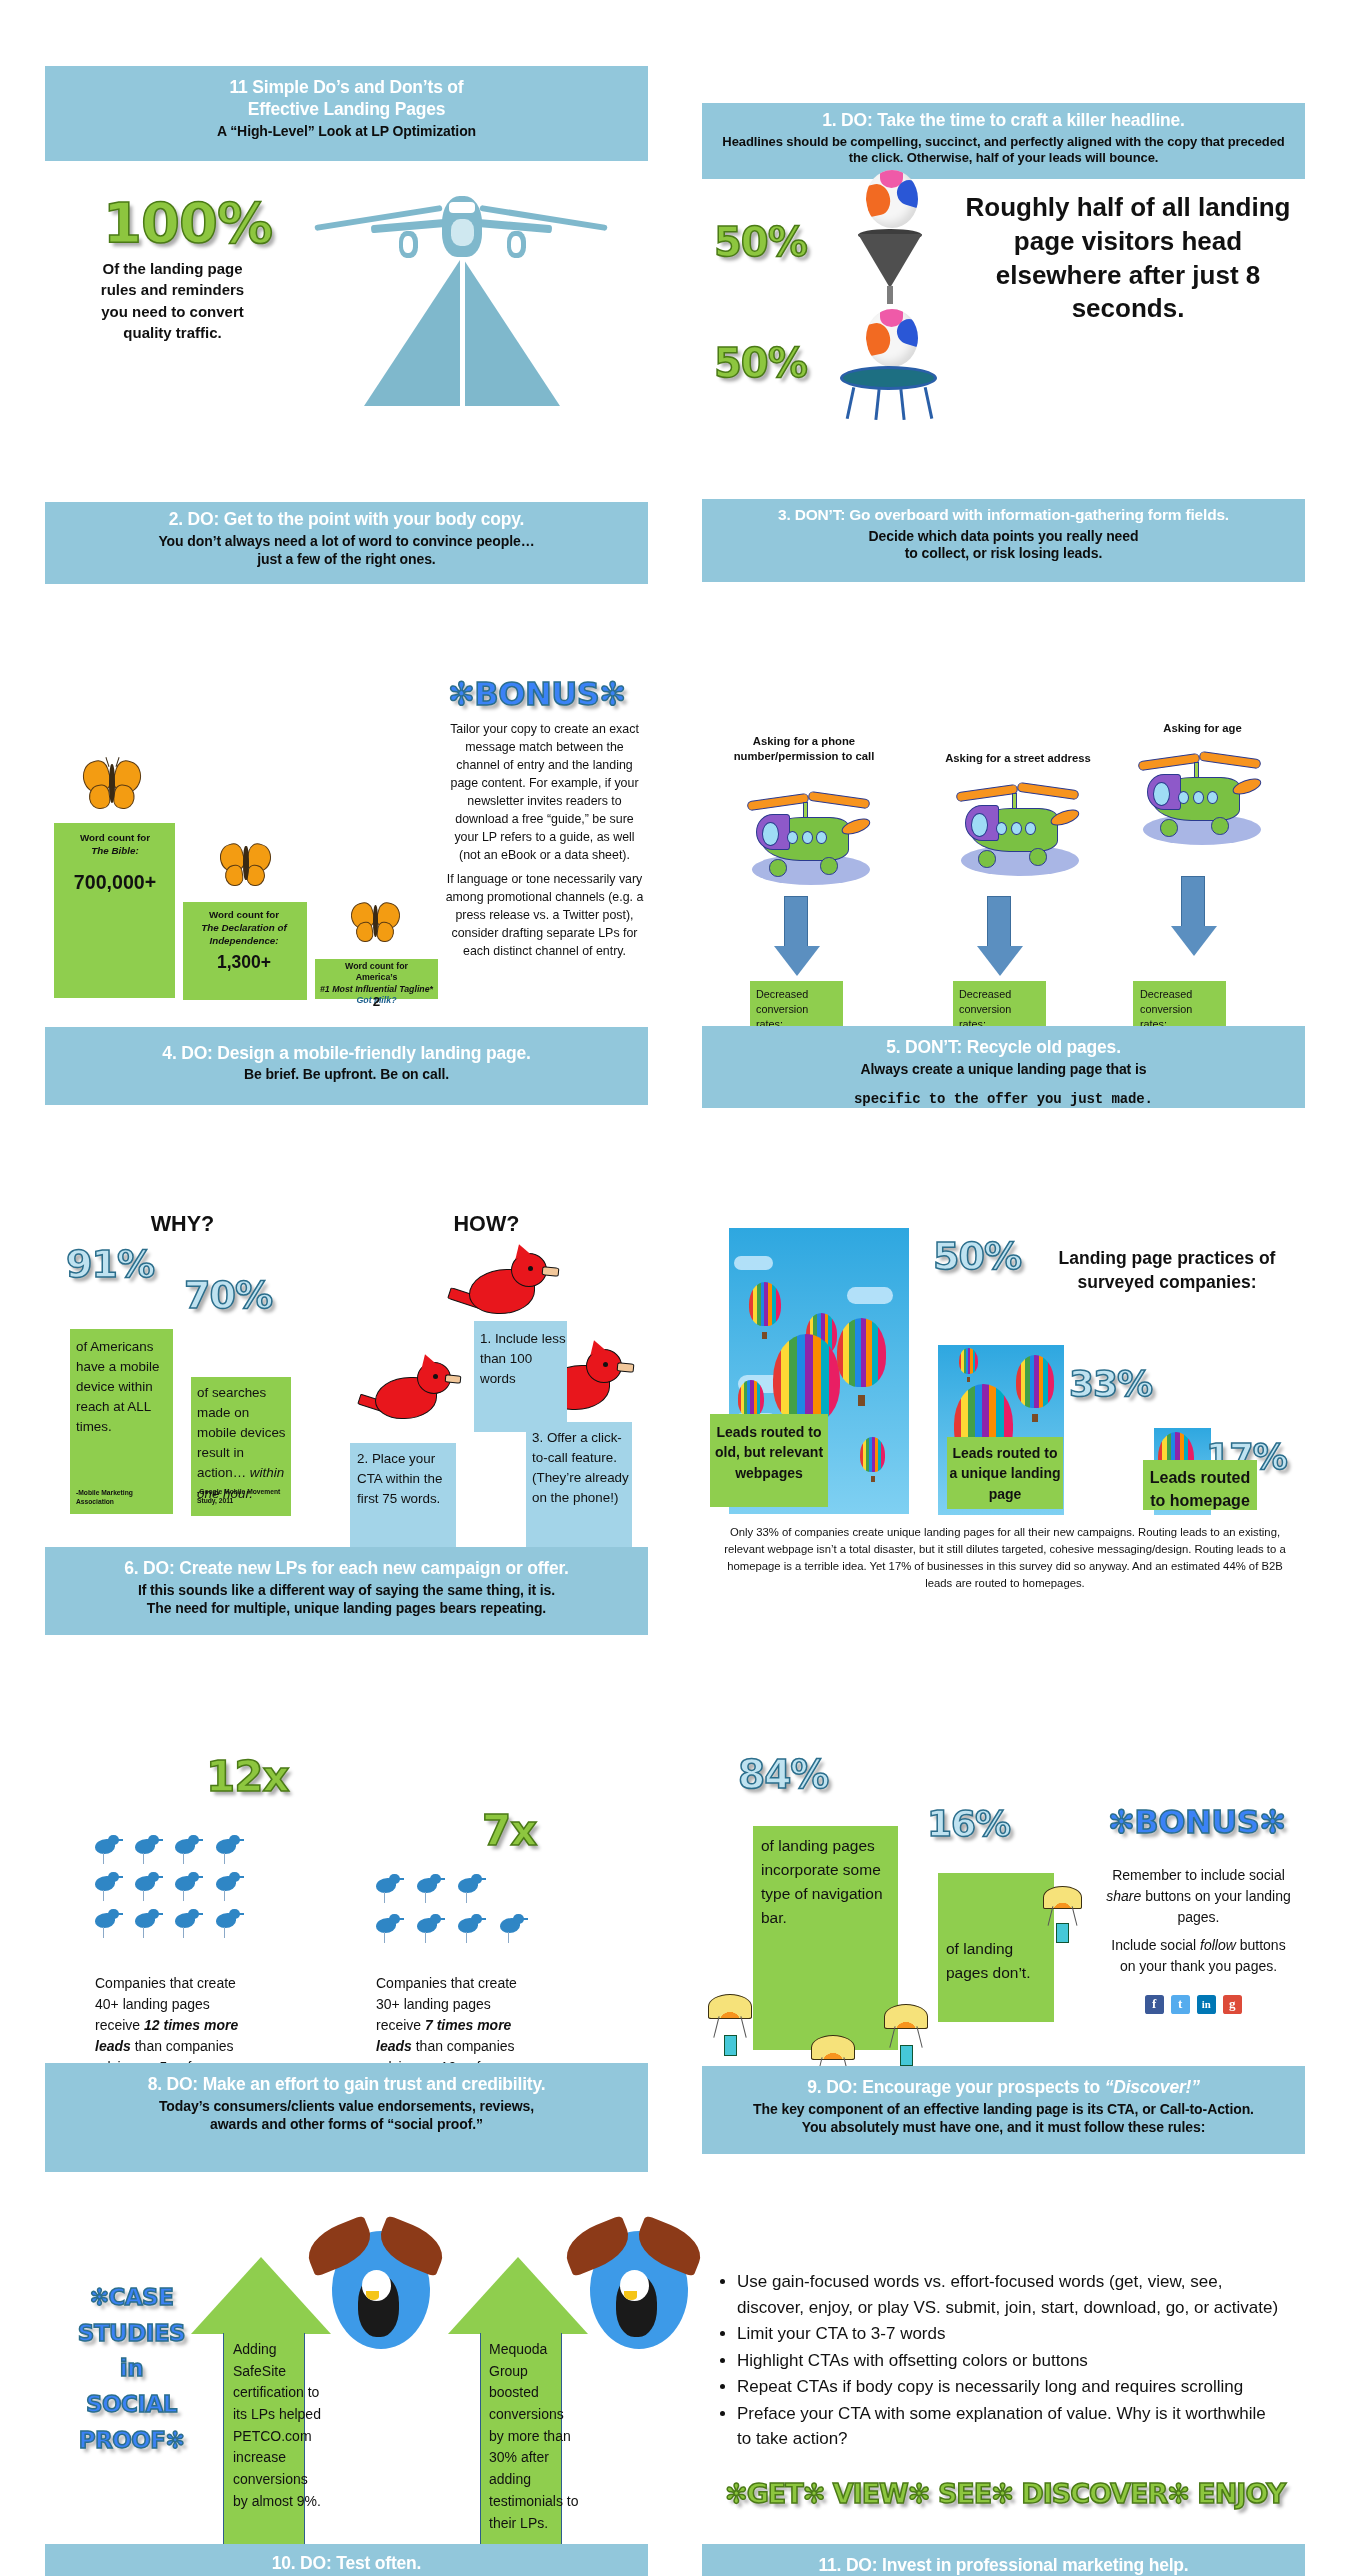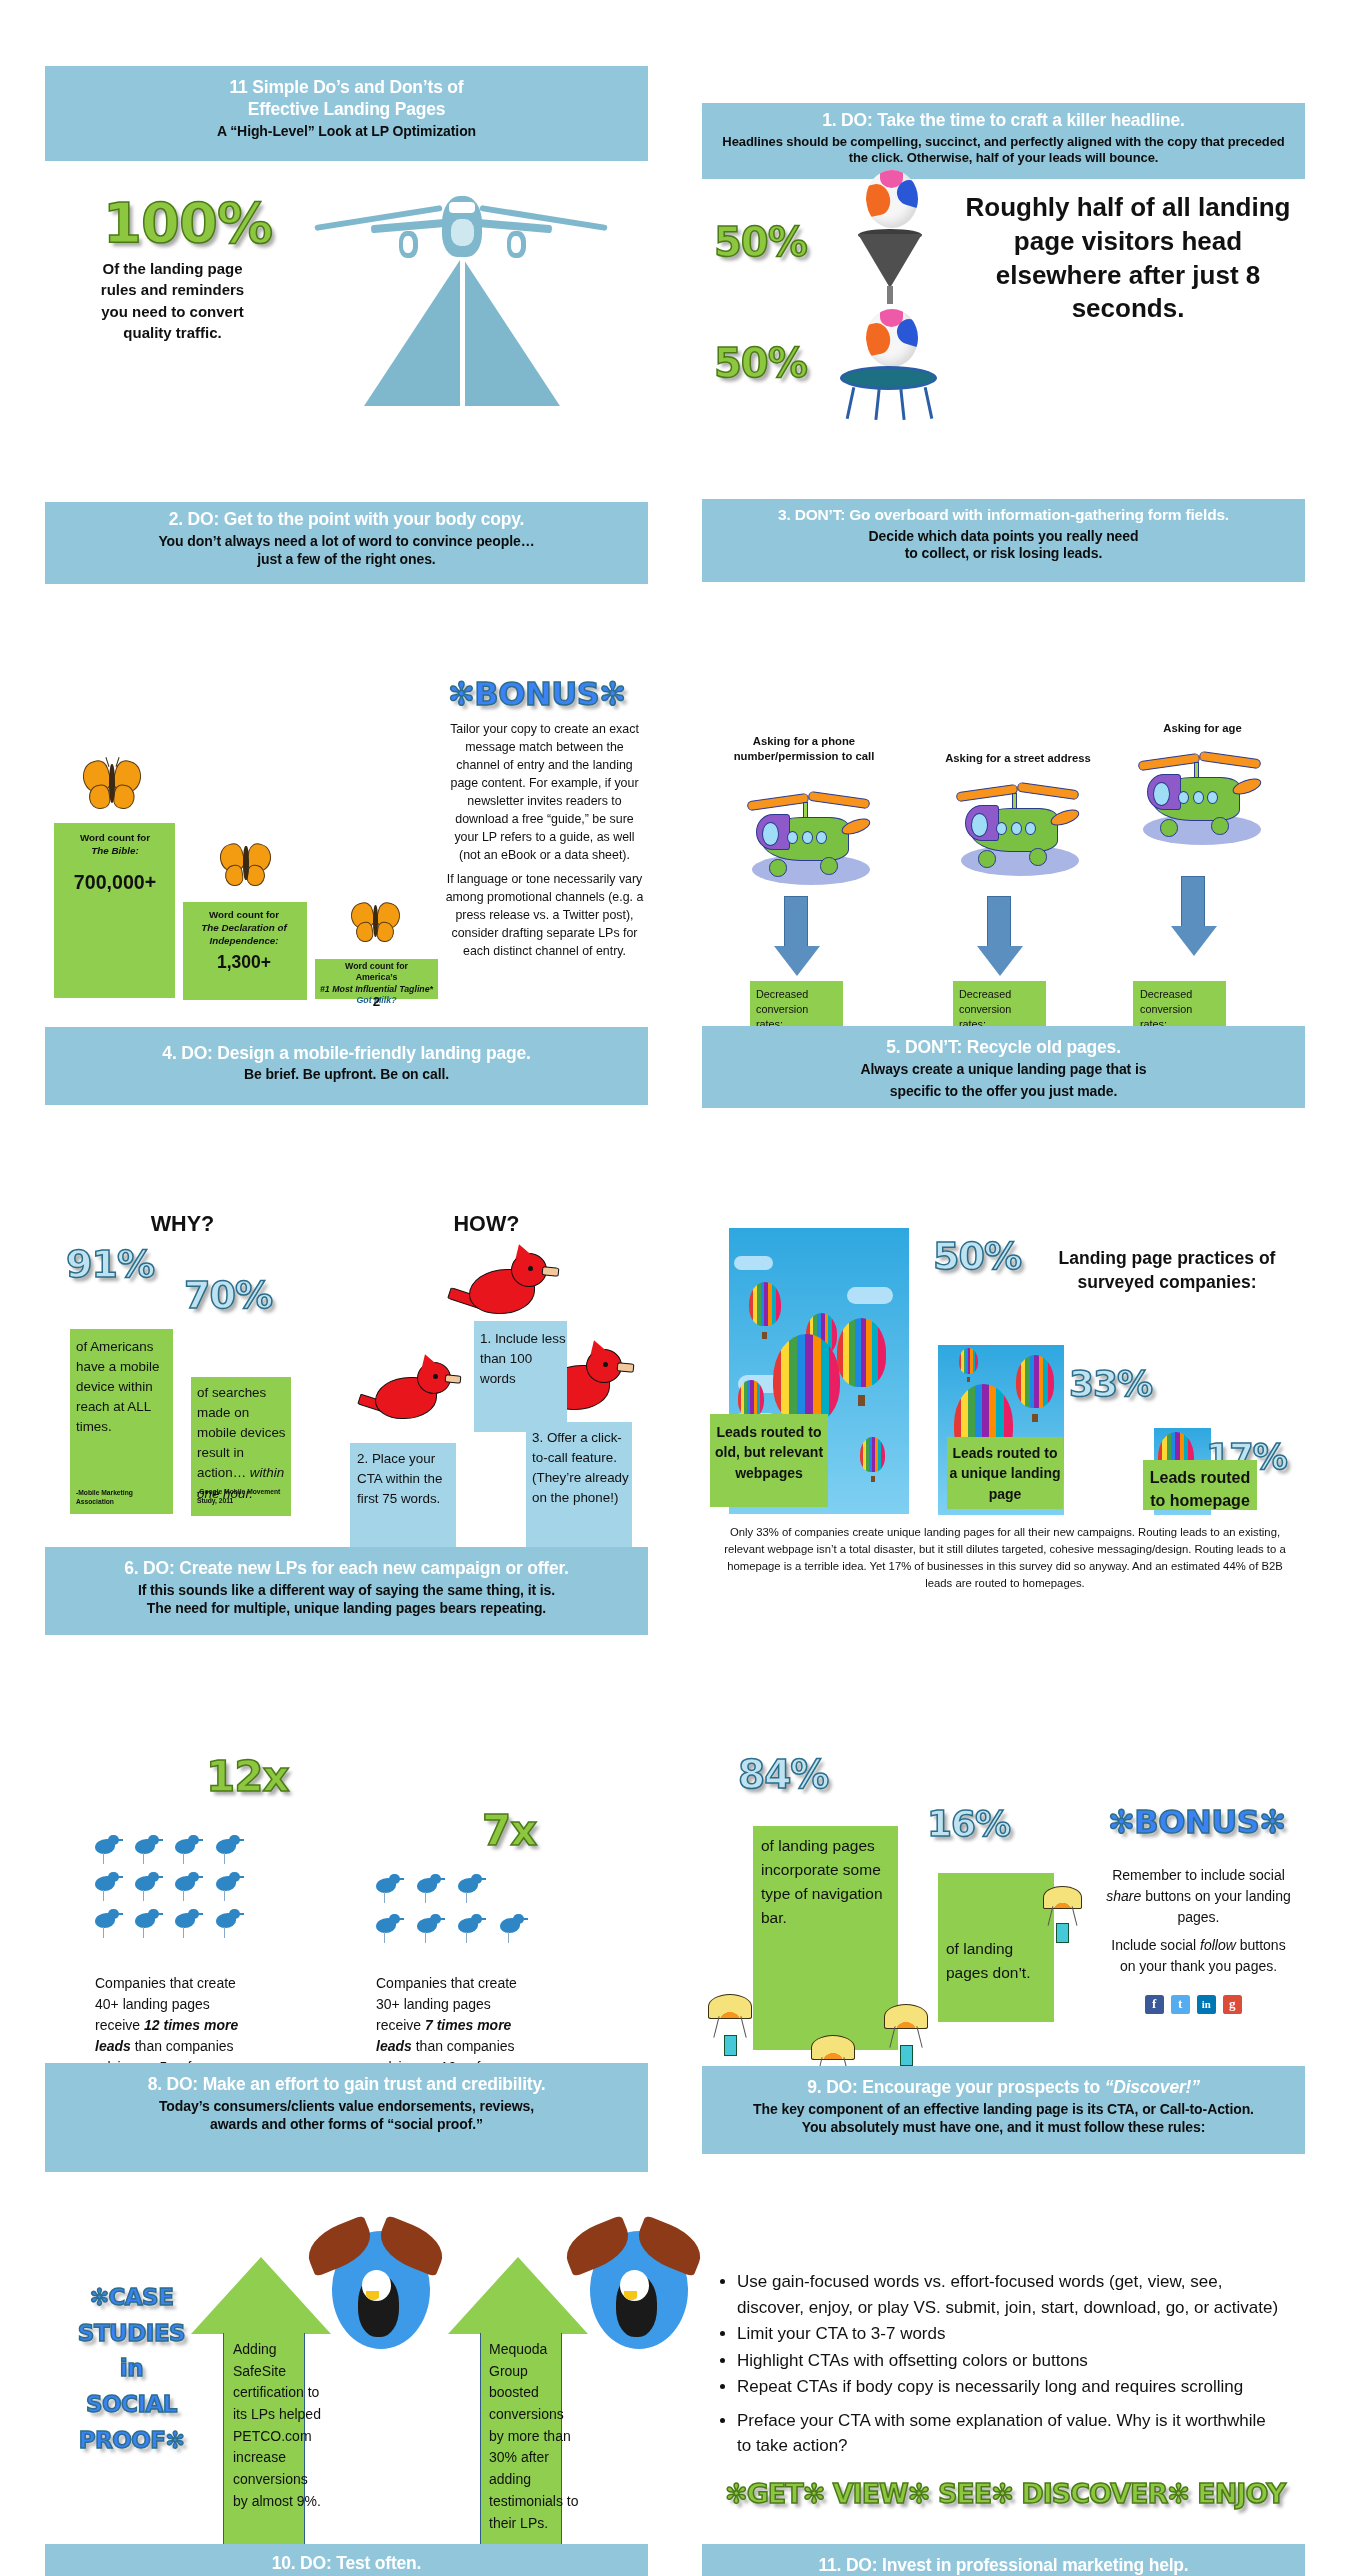--- a/index.html
+++ b/index.html
@@ -452,21 +452,21 @@
 
   <div class="bluebox" style="left:350px; top:1443px; width:106px; height:144px;"></div>
   <div class="txt" style="left:357px; top:1449px; width:98px; font-size:13.4px; line-height:1.5;">2. Place your CTA within the first 75 words.</div>
 
   <div class="bluebox" style="left:526px; top:1422px; width:106px; height:165px;"></div>
   <div class="txt" style="left:532px; top:1428px; width:98px; font-size:13.4px; line-height:1.5;">3. Offer a click-to-call feature. (They’re already on the phone!)</div>
 
   <div class="bar" style="left:702px; top:1026px; width:603px; height:82px; padding-top:11.3px;">
     <div class="t1">5. DON’T: Recycle old pages.</div>
     <div class="t2">Always create a unique landing page that is</div>
-    <div class="t2" style="margin-top:4px;">specific to the offer you just made.</div>
+    <div class="t2" style="margin-top:12px;font-family:Liberation Mono, monospace;">specific to the offer you just made.</div>
   </div>
 
   <div class="sky" style="left:729px; top:1228px; width:180px; height:286px;">
     <div class="cloud" style="left:5.2px;top:28px;width:39px;height:14.4px;"></div>
     <div class="cloud" style="left:118px;top:59px;width:46px;height:16.5px;"></div>
     <div class="cloud" style="left:9.3px;top:147px;width:49px;height:17.5px;"></div>
     <div class="cloud" style="left:6.2px;top:185px;width:41px;height:14.4px;"></div>
     <div class="balloon" style="left:19.6px;top:54px;width:32px;height:57px;">
         <div class="env"></div>
         <div class="bask"></div>
@@ -762,21 +762,21 @@
       <span>9. DO: Encourage your prospects to </span><span class="ital">“Discover!”</span>
     </div>
     <div class="t2">The key component of an effective landing page is its CTA, or Call-to-Action.</div>
     <div class="t2" style="margin-top:0;">You absolutely must have one, and it must follow these rules:</div>
   </div>
 
   <ul style="position:absolute; left:737px; top:2269px; width:546px; font-size:17px; line-height:1.5; list-style:disc;">
     <li style="margin-bottom:1px;">Use gain-focused words vs. effort-focused words (get, view, see, discover, enjoy, or play VS. submit, join, start, download, go, or activate)</li>
     <li style="margin-bottom:1px;">Limit your CTA to 3-7 words</li>
     <li style="margin-bottom:1px;">Highlight CTAs with offsetting colors or buttons</li>
-    <li style="margin-bottom:8px;">Repeat CTAs if body copy is necessarily long and requires scrolling</li>
+    <li style="margin-bottom:1px;">Repeat CTAs if body copy is necessarily long and requires scrolling</li>
     <li style="margin-bottom:1px;">Preface your CTA with some explanation of value. Why is it worthwhile to take action?</li>
   </ul>
 
   <div class="numGreen ctr" style="left:706px; top:2478px; width:598px; font-size:27px;">✻GET✻ VIEW✻ SEE✻ DISCOVER✻ ENJOY</div>
 
   <div class="bar" style="left:45px; top:2544px; width:603px; height:82px; padding-top:9.3px;">
     <div class="t1">10. DO: Test often.</div>
 
   </div>
 

